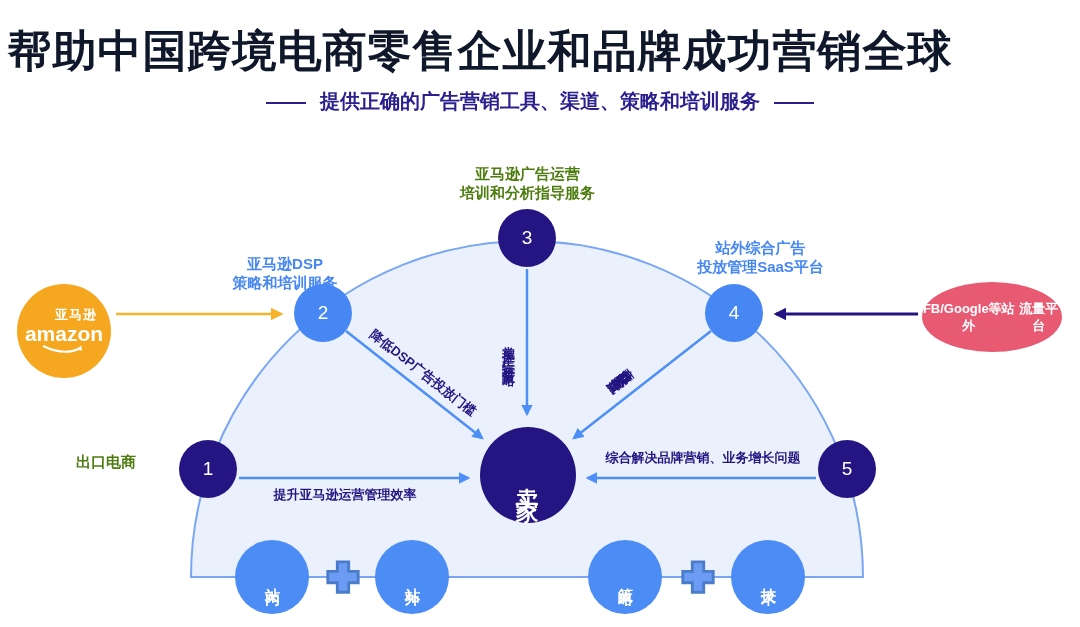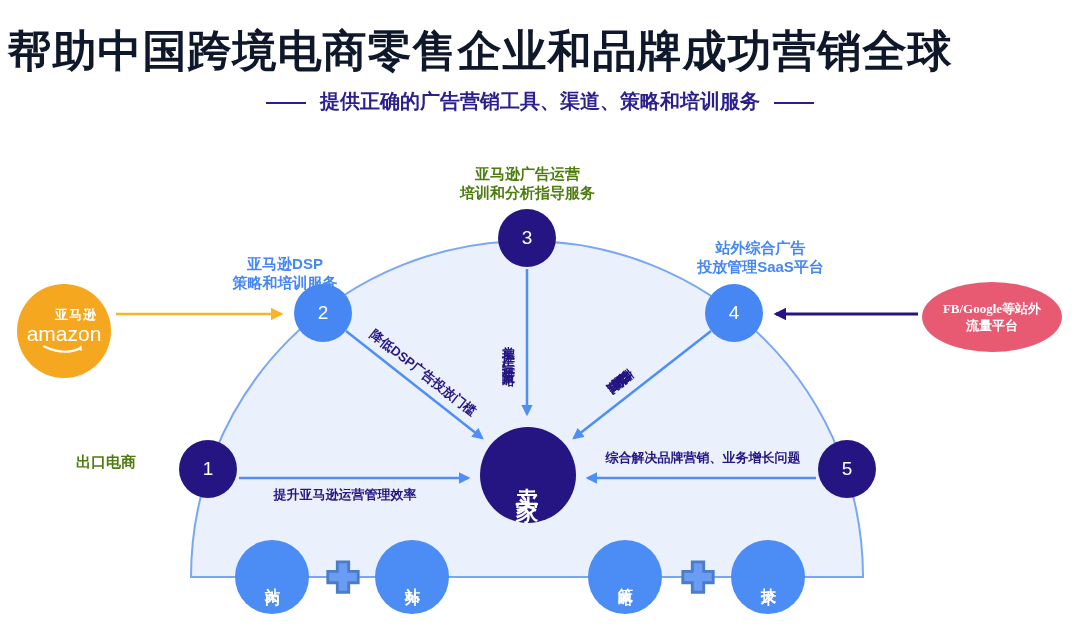--- a/index.html
+++ b/index.html
@@ -20,24 +20,24 @@
   .seller .vtext{writing-mode:vertical-rl;color:#fff;font-size:23px;font-weight:700;letter-spacing:10px;margin-top:8px;}
   .lbl{position:absolute;z-index:4;text-align:center;font-size:15px;font-weight:700;line-height:19px;}
   .lbl.navy-t{color:#4d7c0f;background:none;}
   .lbl.blue-t{color:#4687F4;background:none;}
   .edge-text{position:absolute;z-index:2;font-size:13px;font-weight:700;color:#241582;text-align:center;}
   .rot{transform-origin:center center;}
   .vcol{writing-mode:vertical-rl;}
   .amazon{position:absolute;z-index:3;left:17px;top:284px;width:94px;height:94px;border-radius:50%;
           background:#F5A81F;display:flex;flex-direction:column;align-items:center;justify-content:center;color:#fff;}
   .amazon .cn{font-size:13px;font-weight:700;letter-spacing:1px;margin-left:24px;}
-  .amazon .en{font-size:21px;font-weight:400;letter-spacing:0;line-height:20px;}
+  .amazon .en{font-size:21px;font-weight:700;letter-spacing:0;line-height:20px;}
   .pinky{position:absolute;z-index:3;left:922px;top:282px;width:140px;height:70px;border-radius:50%;
-         background:#E75A72;display:flex;flex-direction:column;align-items:center;justify-content:center;
-         color:#fff;font-size:13px;font-weight:700;line-height:17px;text-align:center;font-family:Liberation Serif, serif;}
+         background:#E75A72;display:flex;flex-direction:row;align-items:center;justify-content:center;
+         color:#fff;font-size:13px;font-weight:700;line-height:17px;text-align:center;}
   .foundation{position:absolute;z-index:3;width:74px;height:74px;border-radius:50%;background:#4C8CF5;
               display:flex;align-items:center;justify-content:center;}
   .foundation .vtext{writing-mode:vertical-rl;color:#fff;font-size:15px;font-weight:700;letter-spacing:3px;margin-top:3px;}
   .plus{position:absolute;z-index:3;width:38px;height:38px;}
 </style>
 </head>
 <body>
 
 <div class="page">
 

